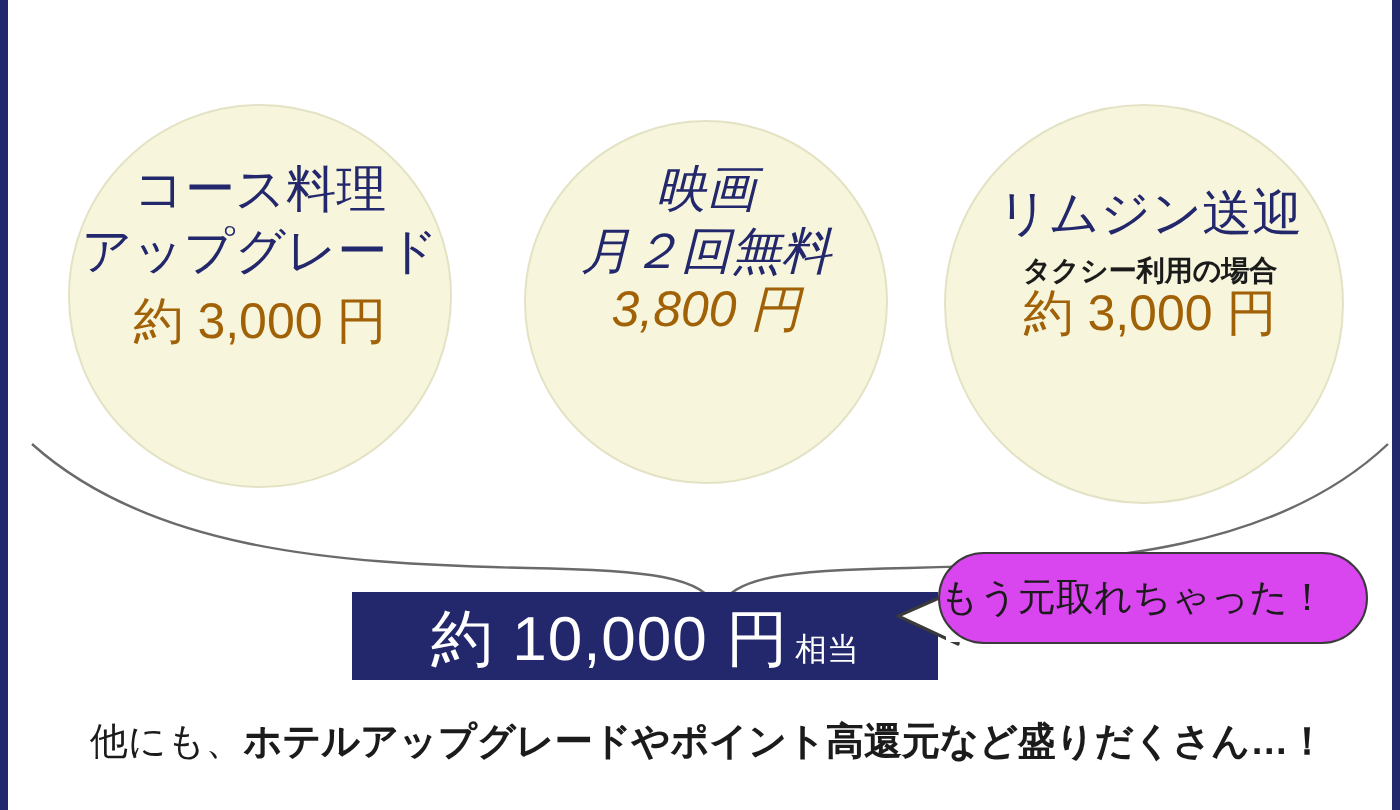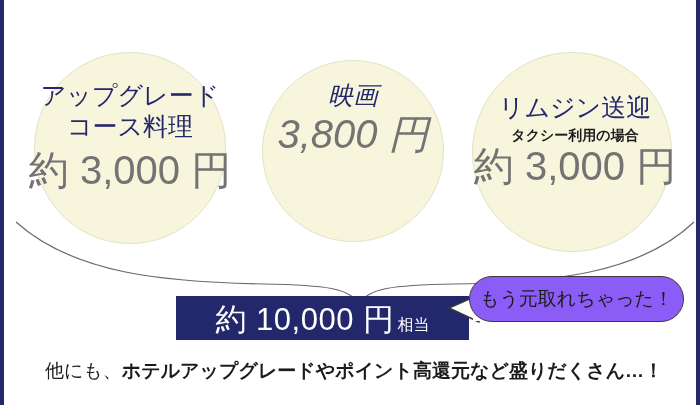--- a/index.html
+++ b/index.html
@@ -57,23 +57,23 @@
   }
   .grp-note {
     font-size: 14px;
     font-weight: bold;
     color: #1b1b1b;
     line-height: 1.2;
     margin-top: 4px;
     white-space: nowrap;
   }
   .grp-amount {
-    font-size: 40px;
+    font-size: 25px;
     line-height: 1.15;
-    color: #737373;
+    color: #a16207;
     white-space: nowrap;
   }
 
   #group-1 { left: 10px;  top: 80px;  width: 232px; }
   #group-1 .grp-amount { margin-top: 6px; }
   #group-2 { left: 250px; top: 80px;  width: 198px; font-style: italic; }
   #group-2 .grp-amount { }
   #group-3 { left: 452px; top: 92px;  width: 238px; }
 
   
@@ -116,24 +116,23 @@
 
   
   #speech-bubble {
     position: absolute;
     left: 465px;
     top: 276px;
     width: 215px;
     height: 46px;
     border: 1.6px solid #3a3a3a;
     border-radius: 26px;
-    background: #8b5cf6;
+    background: #d946ef;
     display: flex;
     align-items: center;
-    justify-content: center;
     box-sizing: border-box;
   }
   #speech-bubble .bubble-text {
     font-size: 19px;
     color: #1b1b1b;
     white-space: nowrap;
   }
   #bubble-tail {
     position: absolute;
     left: 443px;
@@ -160,27 +159,28 @@
 <body>
 
 <div id="infographic">
 
 
   <div class="circle" id="circle-1"></div>
   <div class="circle" id="circle-2"></div>
   <div class="circle" id="circle-3"></div>
 
   <div class="group" id="group-1">
+    <div class="grp-title">コース料理</div>
     <div class="grp-title">アップグレード</div>
-    <div class="grp-title">コース料理</div>
     <div class="grp-amount">約 3,000 円</div>
   </div>
 
   <div class="group" id="group-2">
     <div class="grp-title">映画</div>
+    <div class="grp-title">月２回無料</div>
     <div class="grp-amount">3,800 円</div>
   </div>
 
   <div class="group" id="group-3">
     <div class="grp-title">リムジン送迎</div>
     <div class="grp-note">タクシー利用の場合</div>
     <div class="grp-amount">約 3,000 円</div>
   </div>
 
   <svg id="brace" viewBox="0 0 700 95" preserveAspectRatio="none">

